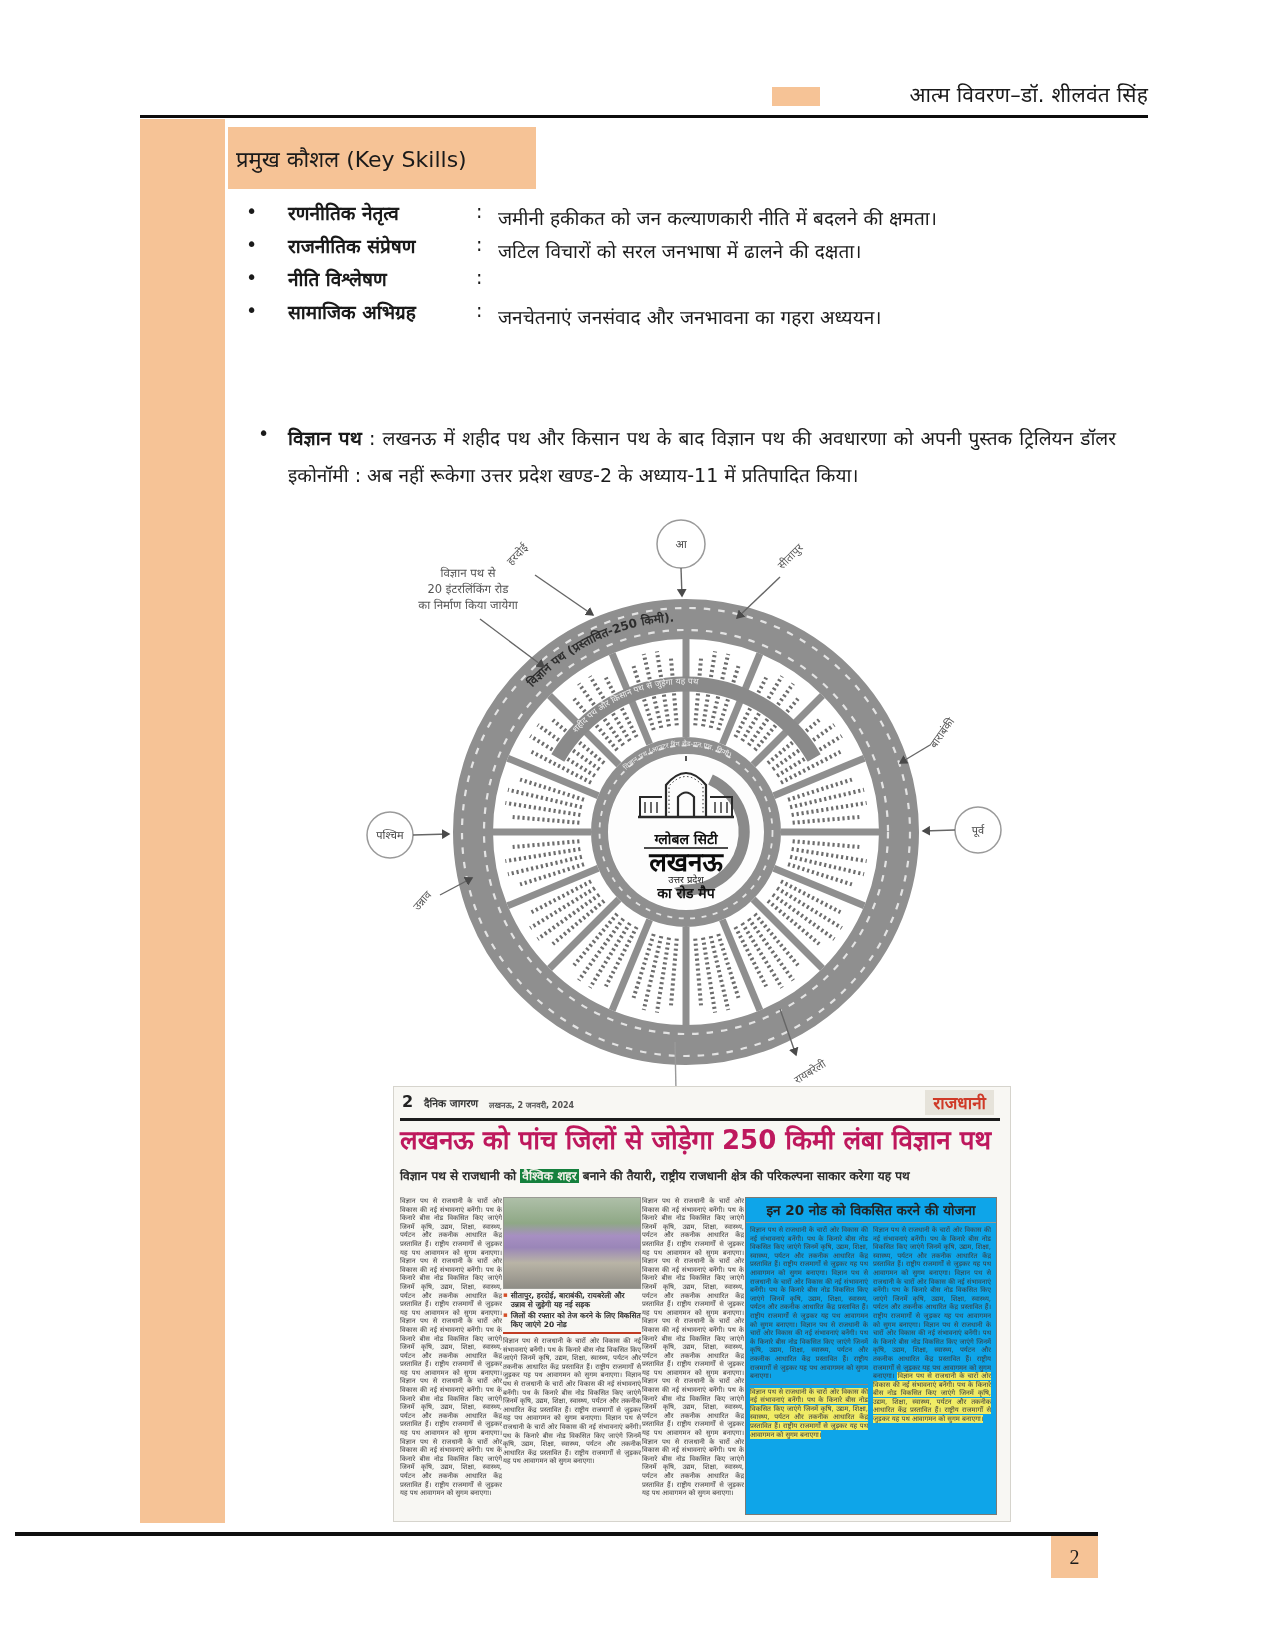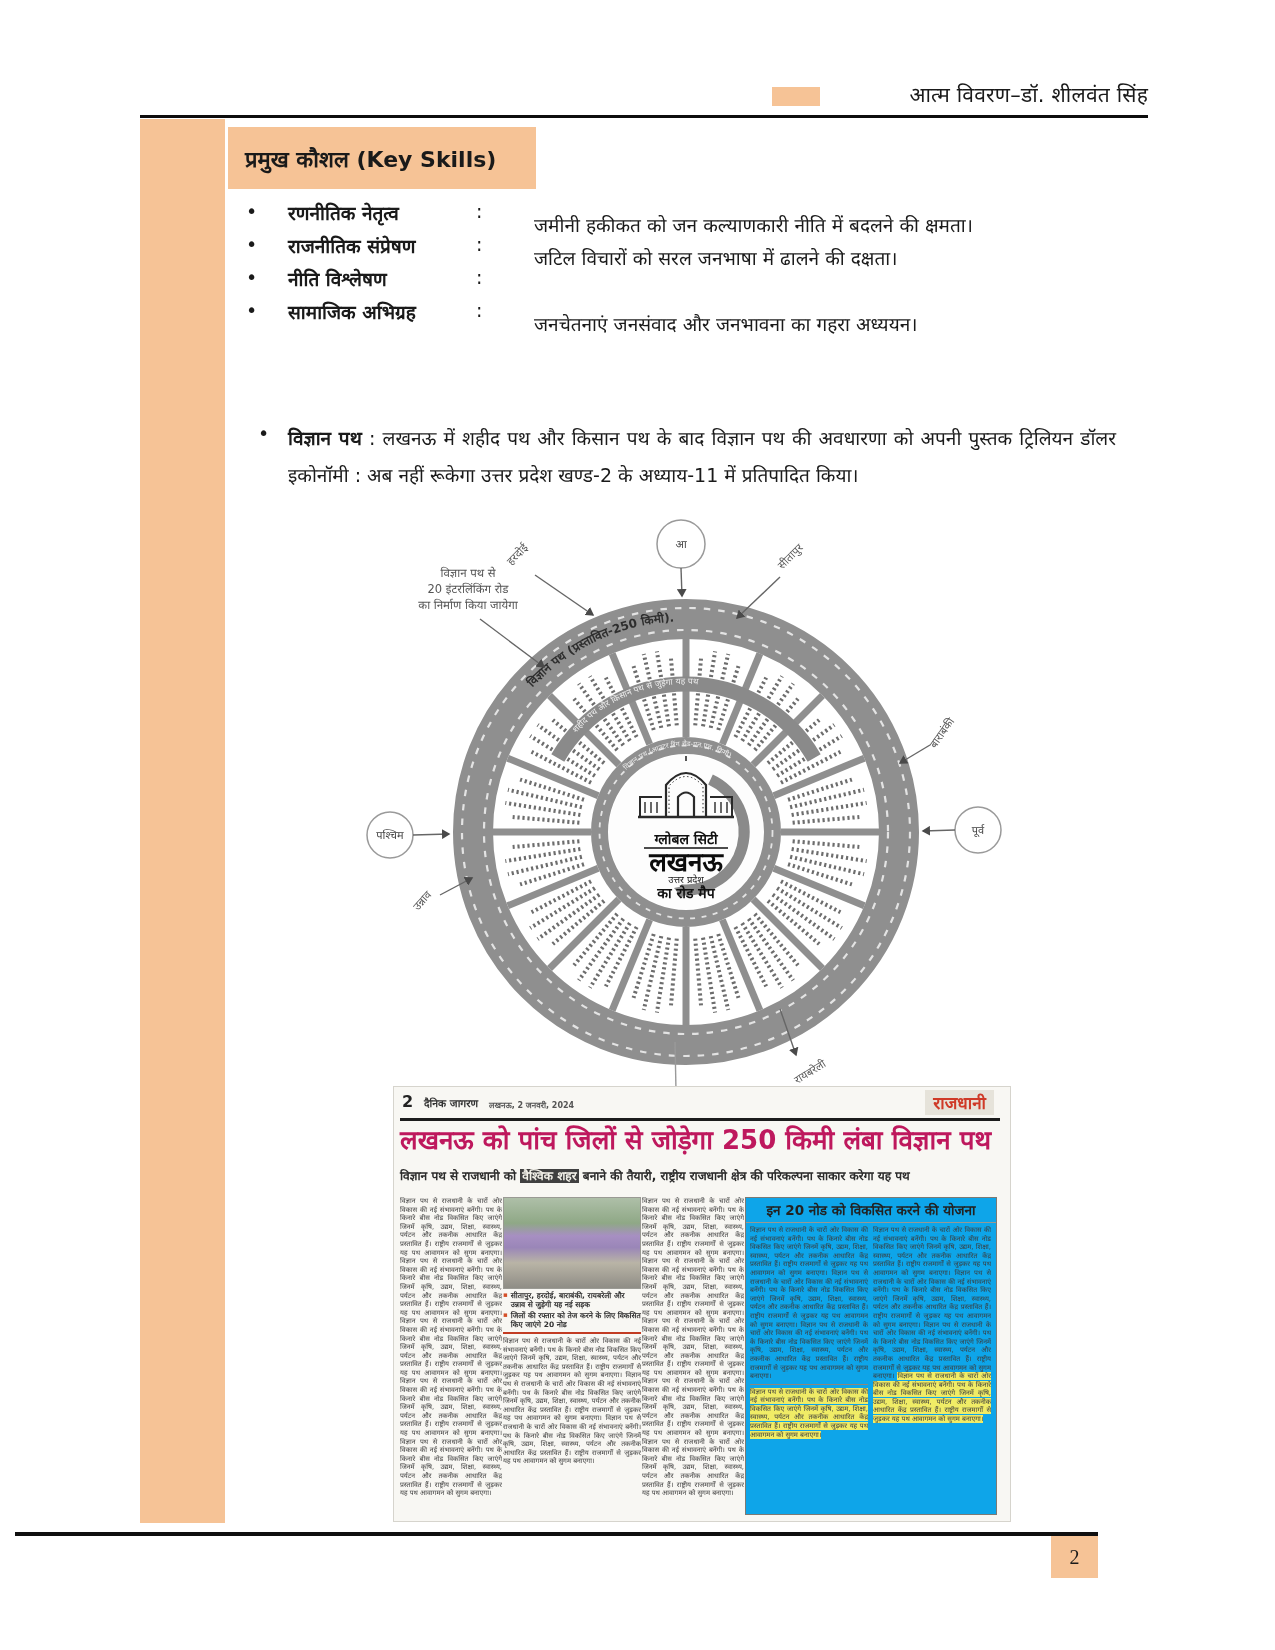--- a/index.html
+++ b/index.html
@@ -7,26 +7,26 @@
         font-family:"DejaVu Sans","Liberation Sans",sans-serif;color:#1a1a1a;}
   .abs{position:absolute;}
   
   #hdr-title{top:80px;right:127px;font-size:21px;letter-spacing:.2px;}
   #hdr-chip{top:87px;left:772px;width:48px;height:19px;}
   #hdr-rule{top:115px;left:140px;width:1008px;height:3px;background:#0d0d0d;}
   .peach{background:#f6c396;}
   #left-strip{top:119px;left:140px;width:85px;height:1404px;}
   
   #ks-box{top:127px;left:228px;width:308px;height:62px;display:flex;align-items:center;}
-  #ks-box span{margin-left:17px;font-size:22px;font-weight:bold;}
+  #ks-box span{margin-left:8px;font-size:22px;font-weight:normal;}
   .skill-row{position:absolute;left:246px;width:880px;height:32px;font-size:19px;}
   .skill-row .blt{position:absolute;left:0;top:0;}
   .skill-row .term{position:absolute;left:42px;top:0;font-weight:bold;}
   .skill-row .col{position:absolute;left:230px;top:0;}
-  .skill-row .dsc{position:absolute;left:252px;top:12px;width:628px;margin-left:36px;}
+  .skill-row .dsc{position:absolute;left:252px;top:5px;width:628px;}
   
   #inf-box{top:318px;left:228px;width:652px;height:78px;}
   #inf-hi{position:absolute;top:10px;left:12px;font-size:21px;font-weight:bold;}
   #inf-en{position:absolute;top:43px;left:12px;font-size:20px;font-weight:bold;
           font-family:"Liberation Serif","DejaVu Serif",serif;}
   #vg-blt{top:422px;left:258px;font-size:19px;}
   #vg-par{top:420px;left:288px;width:828px;font-size:19px;line-height:37px;text-align:justify;}
   #vg-par b{font-weight:bold;}
   
   #wheel{top:497px;left:330px;}
@@ -37,21 +37,21 @@
   #news{top:1086px;left:393px;width:618px;height:436px;background:#f8f7f3;
         border:1px solid #d6d4cd;box-sizing:border-box;}
   #np-num{top:5px;left:8px;font-size:16px;font-weight:bold;color:#222;}
   #np-paper{top:9px;left:30px;font-size:10.5px;font-weight:bold;color:#333;}
   #np-ed{top:12px;left:95px;font-size:8px;color:#555;font-weight:bold;}
   #np-sec{top:3px;right:16px;font-size:17px;font-weight:bold;color:#cf3a28;
           background:#e6e3da;padding:1px 8px;}
   #np-rule{top:31px;left:6px;width:600px;height:3px;background:#1c1c1c;}
   #np-head{top:38px;left:6px;width:604px;font-size:26px;font-weight:bold;color:#be185d;line-height:1.2;}
   #np-sub{top:80px;left:6px;width:604px;font-size:12px;font-weight:bold;color:#2b2b2b;}
-  #np-sub .hlrev{background:#404040;color:#f4f2ea;padding:0 2px;}
+  #np-sub .hlrev{background:#15803d;color:#f4f2ea;padding:0 2px;}
   #np-body{top:110px;left:6px;width:604px;height:318px;display:flex;gap:1px;overflow:hidden;}
   .ncol{font-size:6.8px;line-height:8.6px;color:#3b3b3b;text-align:justify;overflow:hidden;}
   #nc1{width:102px;} #nc2{width:138px;} #nc3{width:102px;}
   #photo{width:138px;height:92px;border:1px solid #9a9a94;box-sizing:border-box;
          background:linear-gradient(180deg,#aebfa8 0%,#8fa886 28%,#a78fc2 42%,#9a86b8 55%,#b9b4a6 72%,#8f8d86 100%);}
   .capline{display:flex;gap:3px;font-size:7.5px;font-weight:bold;color:#333;line-height:9px;margin-top:2px;text-align:left;}
   .capline .sq{color:#d4502a;font-size:7px;line-height:9px;}
   .redrule{height:2px;background:#c23c23;margin:3px 0;}
   #sidebar{width:252px;border:1px solid #7c7a74;box-sizing:border-box;background:#0ea5e9;}
   #sb-title{font-size:13.5px;font-weight:bold;text-align:center;color:#222;

